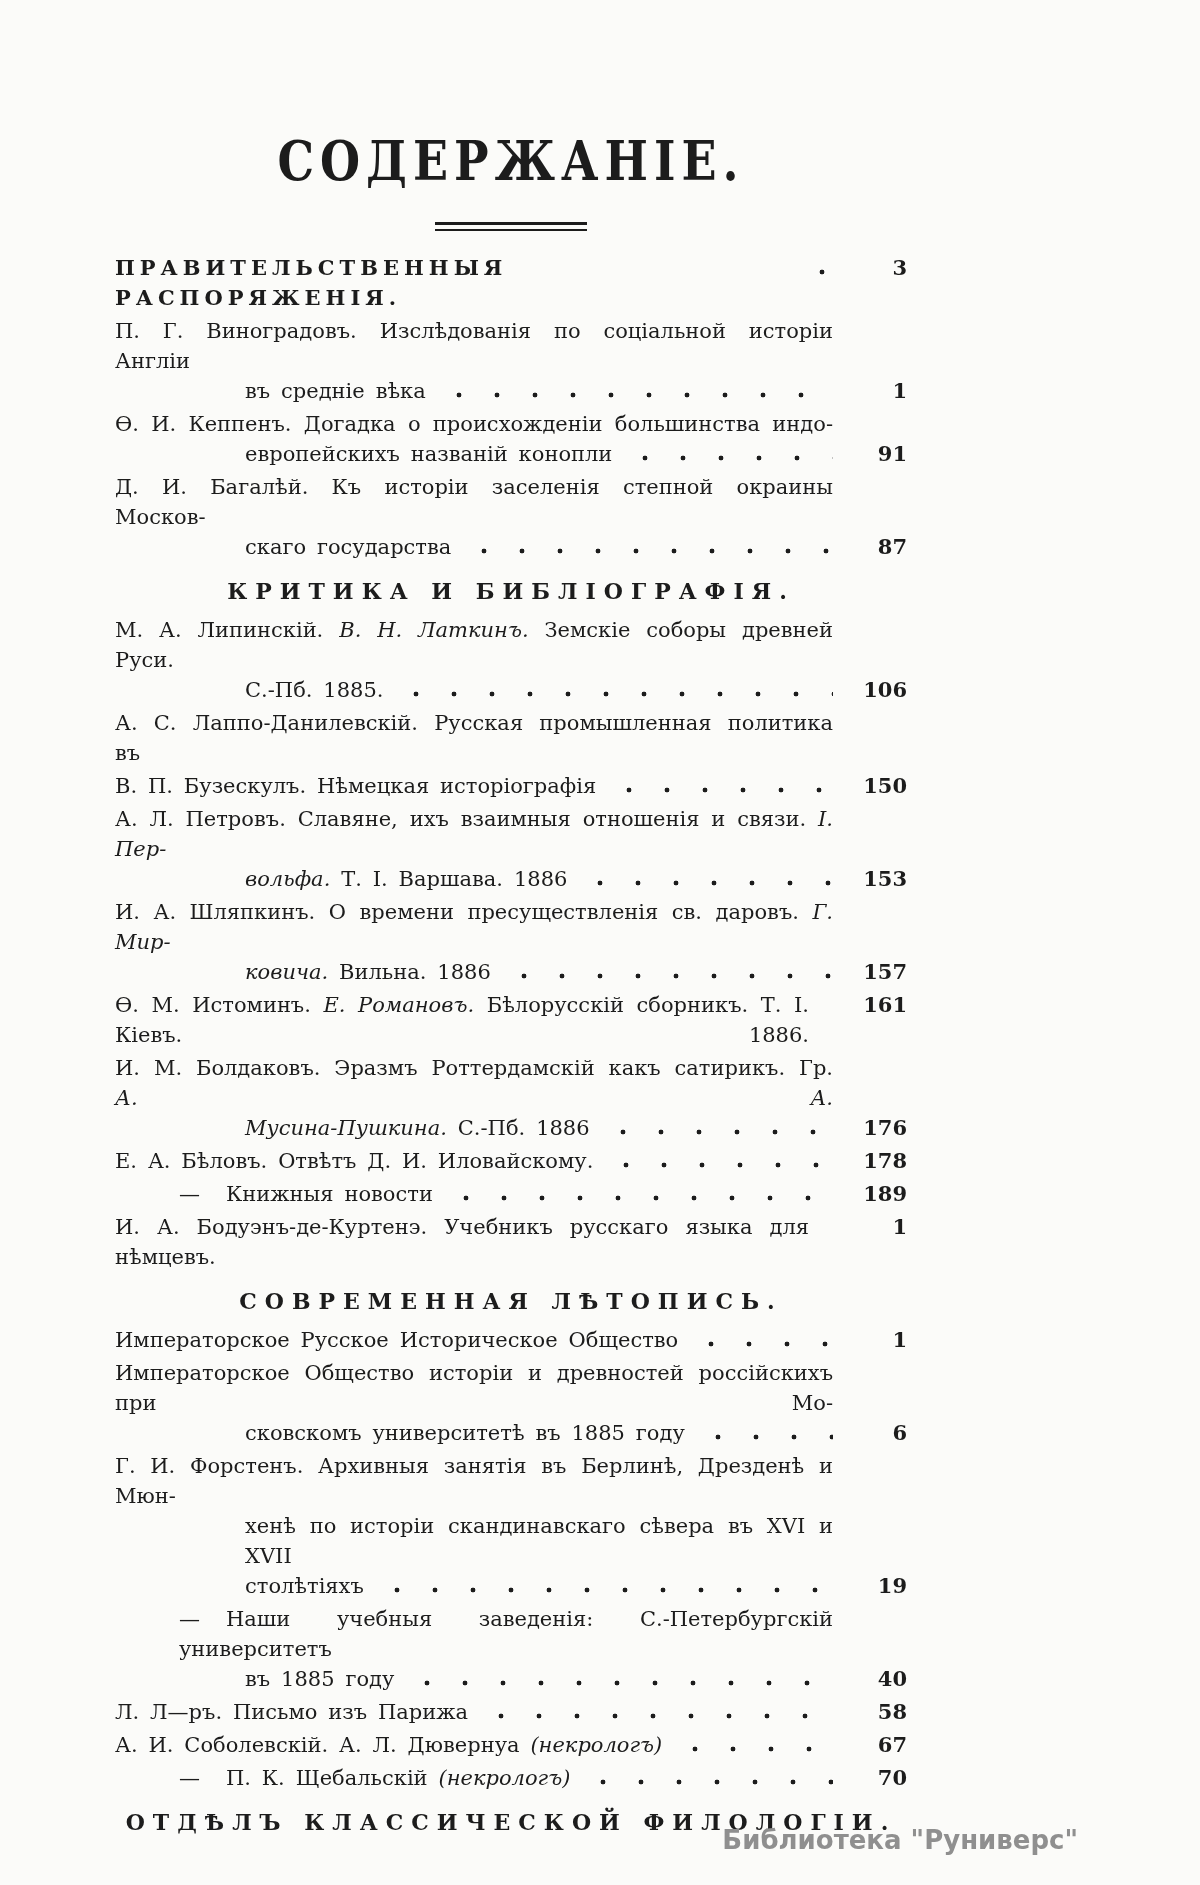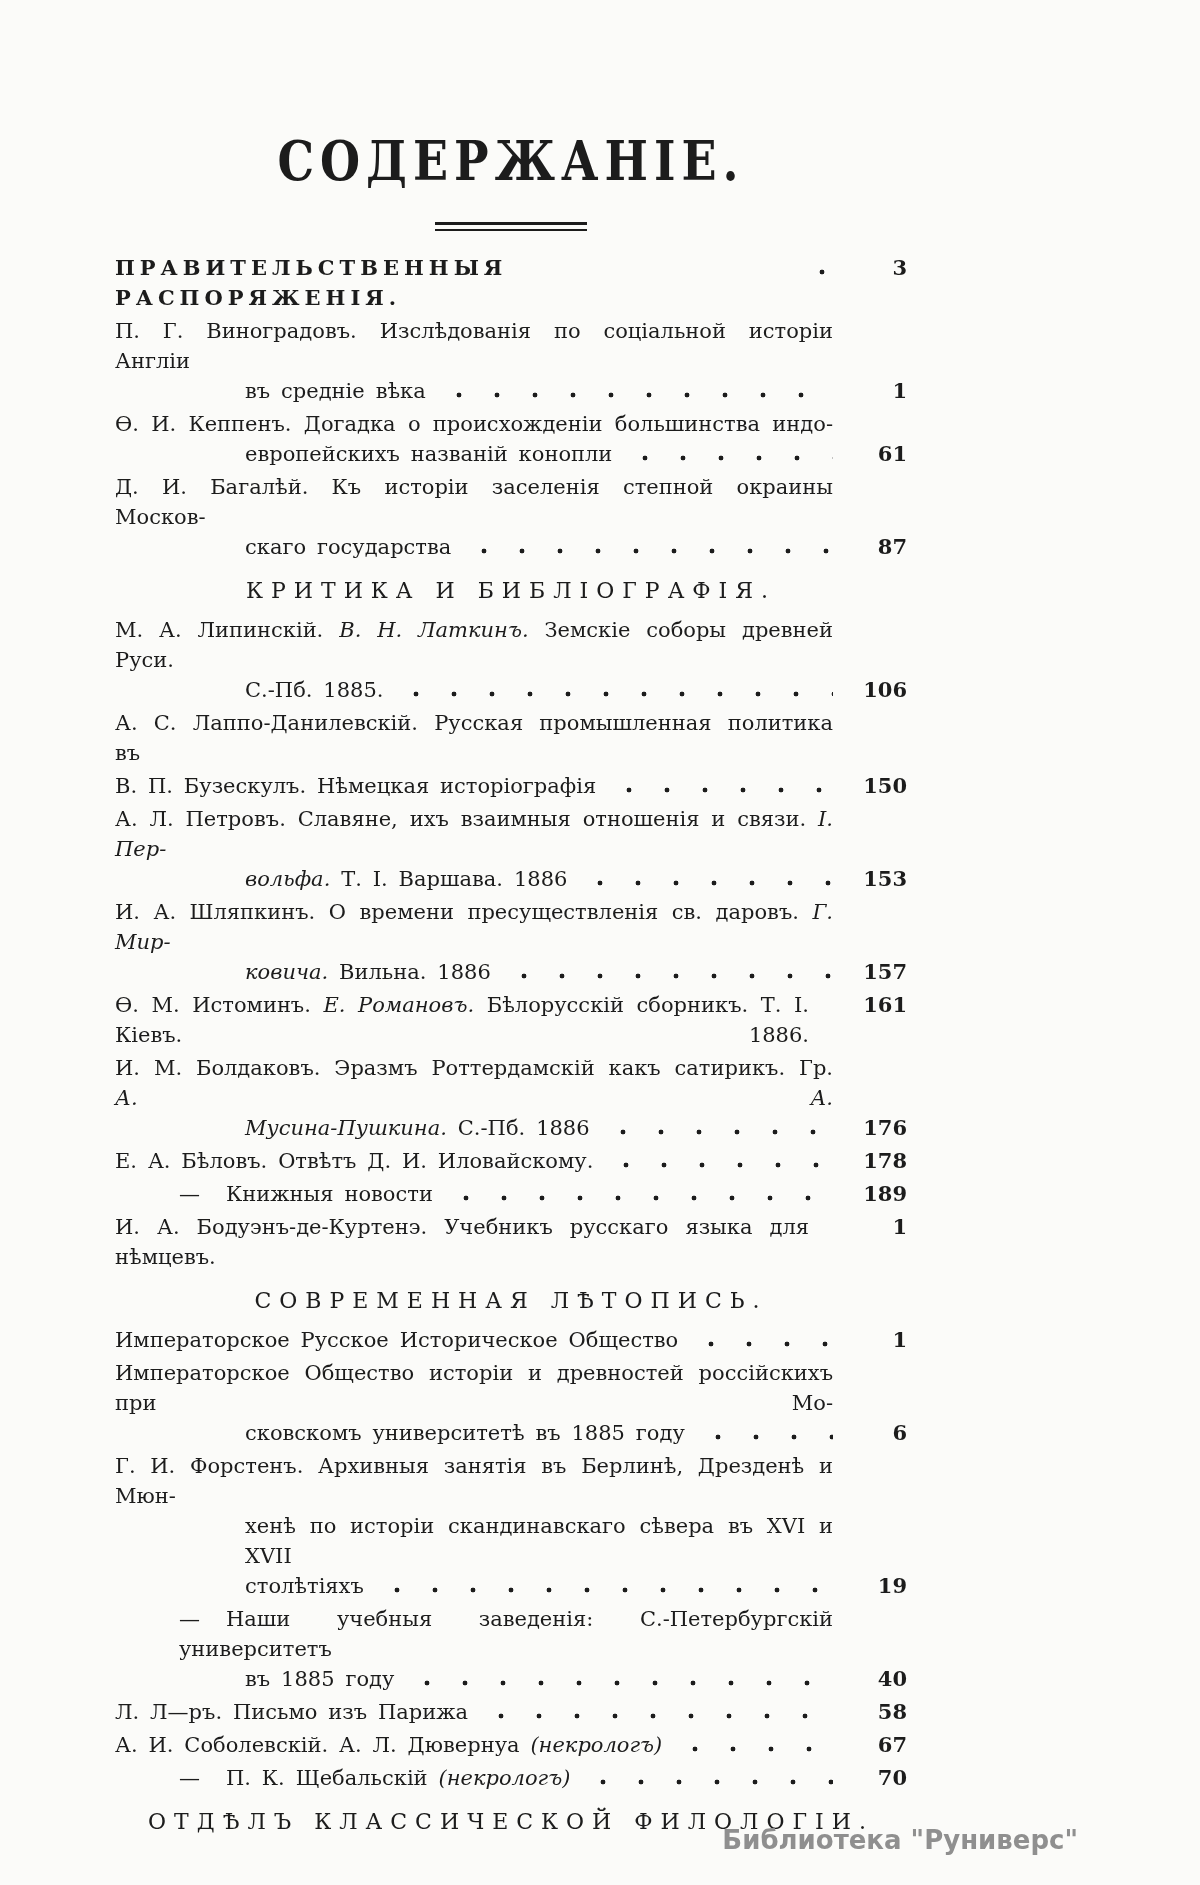--- a/index.html
+++ b/index.html
@@ -45,21 +45,21 @@
   .leader {
     flex:1 1 auto; min-width:30px; height:0.72em; margin:0 12px 0 14px;
     background-image:radial-gradient(circle, var(--ink,#1c1c1c) 2.1px, rgba(0,0,0,0) 2.7px);
     background-size:38px 6px; background-repeat:repeat-x;
     background-position:left bottom;
   }
   .leader.nodots { flex:0 0 10px; min-width:10px; background:none; }
   .num { min-width:62px; text-align:right; font-weight:bold; }
 
   .section-head {
-    text-align:center; font-weight:normal; font-size:22px;
+    text-align:center; font-weight:bold; font-size:22px;
     letter-spacing:8px; margin:14px 0 9px; white-space:nowrap;
   }
   .watermark {
     position:absolute; right:122px; bottom:30px;
     font-family:"DejaVu Sans", sans-serif;
     font-size:26px; font-weight:bold;
     color:var(--wm,#8f8f8f);
   }
 </style>
 </head>
@@ -83,21 +83,21 @@
           <span class="txt"><span>въ средніе вѣка</span></span>
           <span class="leader"></span>
           <span class="num">1</span>
         </div>
       </div>
       <div class="entry">
         <div class="line full"><span class="txt"><span class="b">Ѳ. И. Кеппенъ.</span><span> Догадка о происхожденіи большинства индо-</span></span></div>
         <div class="line last cont">
           <span class="txt"><span>европейскихъ названій конопли</span></span>
           <span class="leader"></span>
-          <span class="num">61</span>
+          <span class="num">91</span>
         </div>
       </div>
       <div class="entry">
         <div class="line full"><span class="txt"><span class="b">Д. И. Багалѣй.</span><span> Къ исторіи заселенія степной окраины Москов-</span></span></div>
         <div class="line last cont">
           <span class="txt"><span>скаго государства</span></span>
           <span class="leader"></span>
           <span class="num">87</span>
         </div>
       </div>

